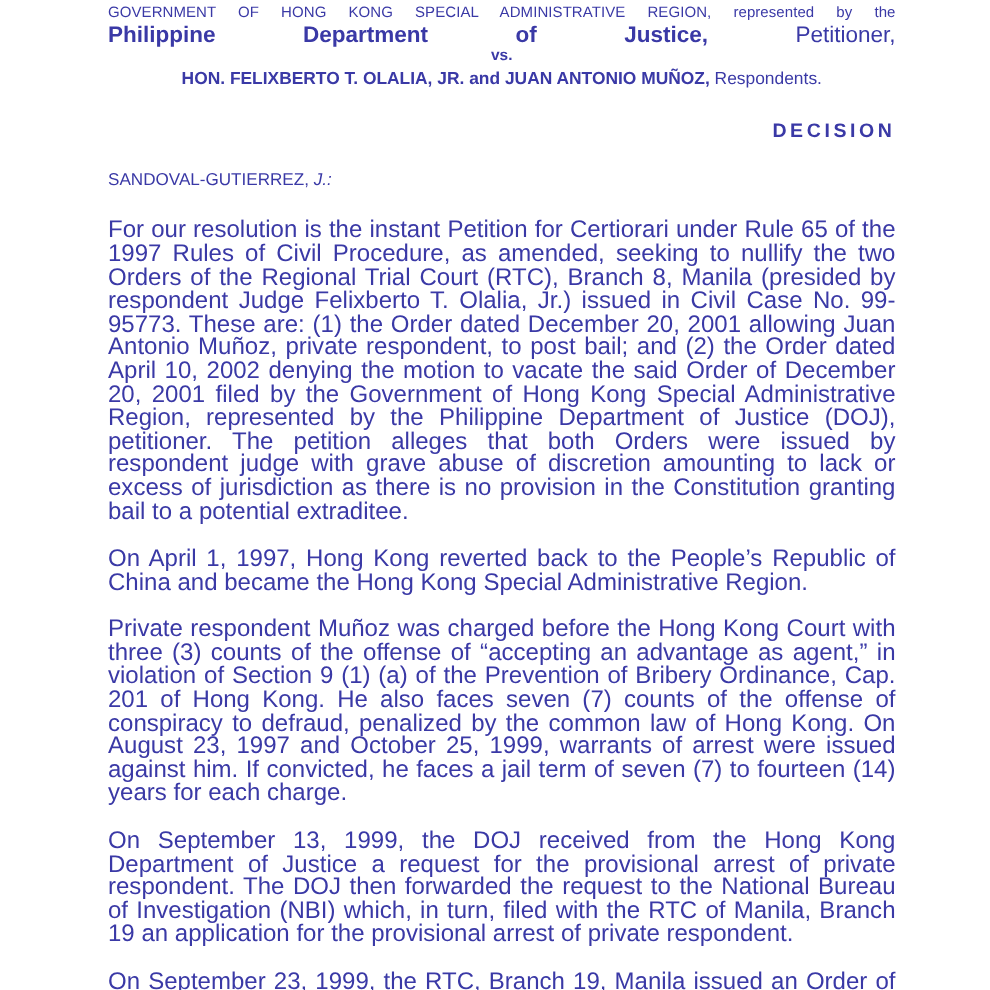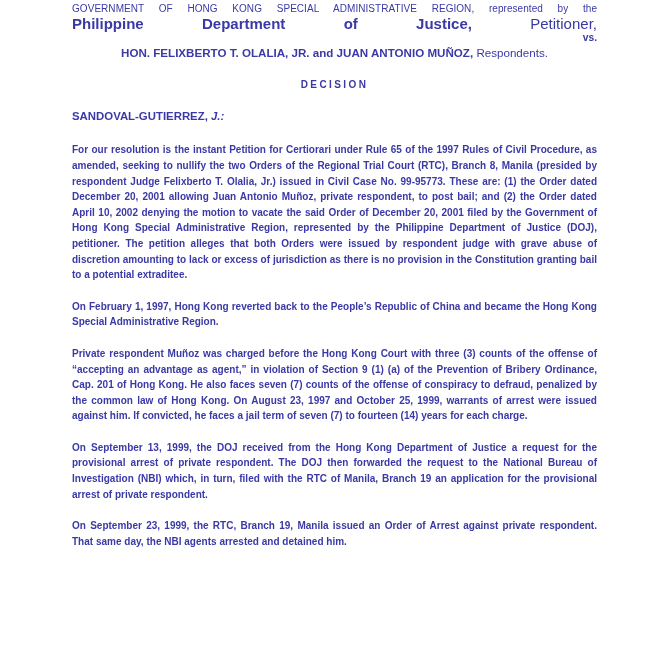--- a/index.html
+++ b/index.html
@@ -38,58 +38,57 @@
     line-height: 14.6px;
     text-align: justify;
     text-align-last: justify;
     margin: 0;
   }
   .caption-vs {
     font-size: 10.3px;
     font-weight: bold;
     line-height: 14.2px;
     margin: 0;
-    text-align: right;
+    text-align: center;
   }
   .caption-resp {
     font-size: 11.6px;
     font-weight: bold;
     line-height: 15px;
     margin: 0;
     text-align: center;
   }
   .normalweight {
     font-weight: normal;
   }
   .decision-head {
-    font-size: 10px;
+    font-size: 13px;
     font-weight: bold;
     letter-spacing: 2.4px;
     margin: 0;
     padding-top: 19px;
-    text-align: center;
+    text-align: right;
   }
   .ponente {
     font-size: 11.4px;
-    font-weight: bold;
+    font-weight: normal;
     margin: 0;
     padding-top: 20px;
     text-align: left;
   }
   .ponente .jtag {
     font-style: italic;
   }
   p.body {
-    font-size: 10px;
+    font-size: 16px;
     line-height: 15.6px;
     text-align: justify;
     margin: 0;
     padding-top: 16px;
     letter-spacing: 0.01px;
-    font-weight: bold;
   }
   p.body.first {
     padding-top: 20px;
   }
 </style>
 </head>
 <body>
 
 <div id="page">
 
@@ -99,18 +98,18 @@
 
   <div class="caption-vs">vs.</div>
 
   <div class="caption-resp"><span>HON. FELIXBERTO T. OLALIA, JR. and JUAN ANTONIO MUÑOZ,</span><span class="normalweight"> Respondents.</span></div>
 
   <div class="decision-head">DECISION</div>
 
   <div class="ponente"><span>SANDOVAL-GUTIERREZ,</span><span class="jtag"> J.:</span></div>
 
   <p class="body first">For our resolution is the instant Petition for Certiorari under Rule 65 of the 1997 Rules of Civil Procedure, as amended, seeking to nullify the two Orders of the Regional Trial Court (RTC), Branch 8, Manila (presided by respondent Judge Felixberto T. Olalia, Jr.) issued in Civil Case No. 99-95773. These are: (1) the Order dated December 20, 2001 allowing Juan Antonio Muñoz, private respondent, to post bail; and (2) the Order dated April 10, 2002 denying the motion to vacate the said Order of December 20, 2001 filed by the Government of Hong Kong Special Administrative Region, represented by the Philippine Department of Justice (DOJ), petitioner. The petition alleges that both Orders were issued by respondent judge with grave abuse of discretion amounting to lack or excess of jurisdiction as there is no provision in the Constitution granting bail to a potential extraditee.</p>
-  <p class="body">On February 1, 1997, Hong Kong reverted back to the People’s Republic of China and became the Hong Kong Special Administrative Region.</p>
+  <p class="body">On April 1, 1997, Hong Kong reverted back to the People’s Republic of China and became the Hong Kong Special Administrative Region.</p>
   <p class="body">Private respondent Muñoz was charged before the Hong Kong Court with three (3) counts of the offense of “accepting an advantage as agent,” in violation of Section 9 (1) (a) of the Prevention of Bribery Ordinance, Cap. 201 of Hong Kong. He also faces seven (7) counts of the offense of conspiracy to defraud, penalized by the common law of Hong Kong. On August 23, 1997 and October 25, 1999, warrants of arrest were issued against him. If convicted, he faces a jail term of seven (7) to fourteen (14) years for each charge.</p>
   <p class="body">On September 13, 1999, the DOJ received from the Hong Kong Department of Justice a request for the provisional arrest of private respondent. The DOJ then forwarded the request to the National Bureau of Investigation (NBI) which, in turn, filed with the RTC of Manila, Branch 19 an application for the provisional arrest of private respondent.</p>
   <p class="body">On September 23, 1999, the RTC, Branch 19, Manila issued an Order of Arrest against private respondent. That same day, the NBI agents arrested and detained him.</p>
 
 </div>
 
 </body></html>

